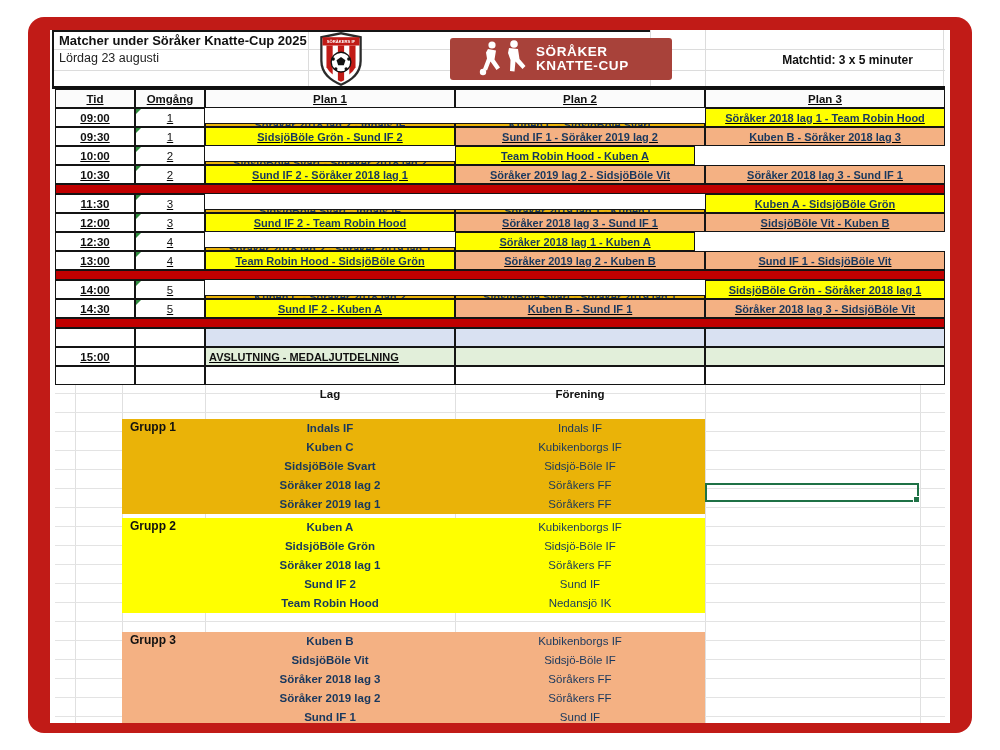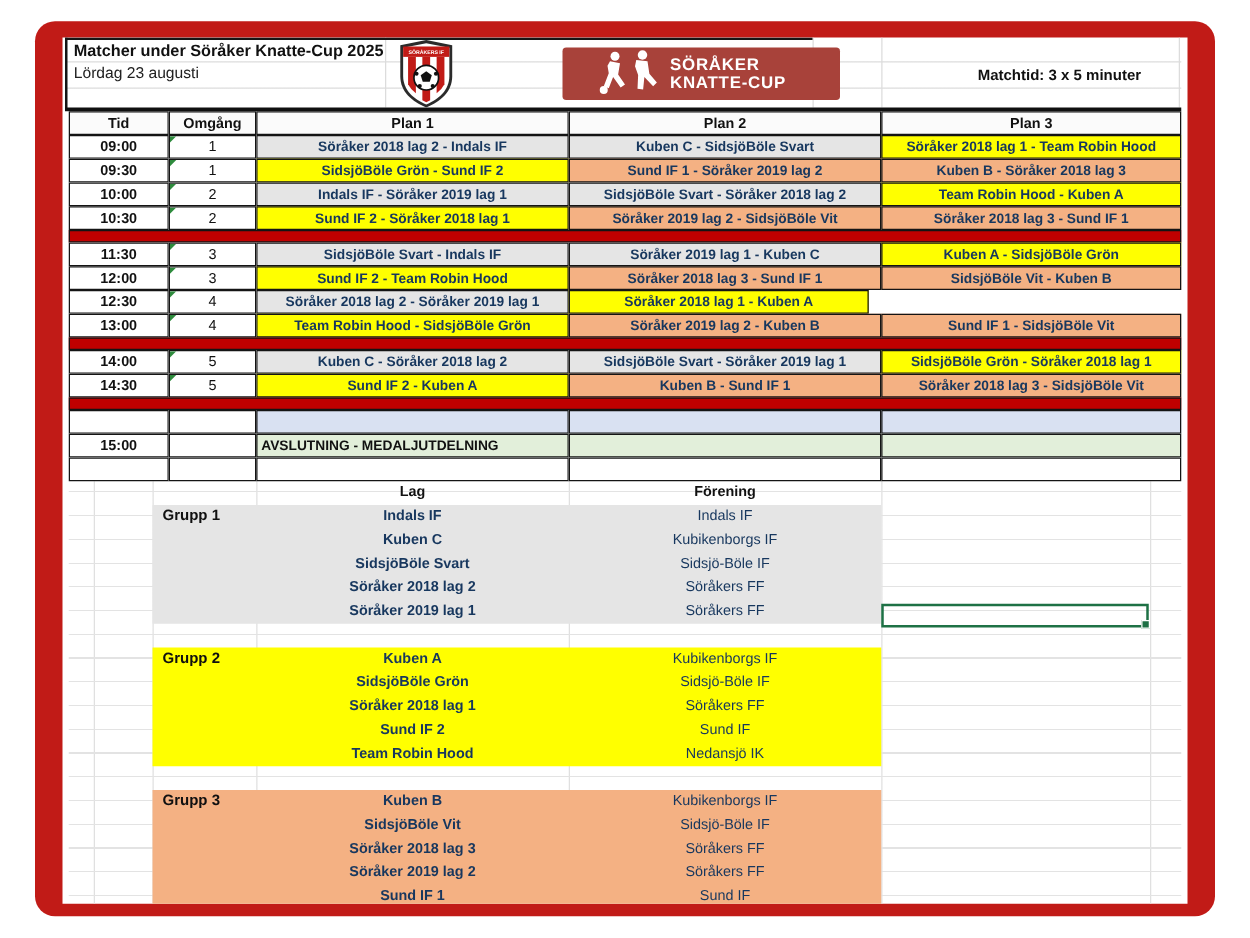--- a/index.html
+++ b/index.html
@@ -35,31 +35,31 @@
   .title{position:absolute;left:9px;top:3px;font-size:13px;font-weight:bold;color:#111;}
   .date{position:absolute;left:9px;top:21px;font-size:12.5px;color:#222;text-align:right;}
   .matchtid{position:absolute;left:700px;top:23px;width:195px;text-align:center;
             font-size:12px;font-weight:bold;color:#111;}
   .crest{position:absolute;left:268px;top:2px;}
   .banner{position:absolute;left:400px;top:8px;width:198px;height:42px;background:#A8423A;
           border-radius:3px;display:flex;align-items:center;padding-left:24px;}
   .banner-text{color:#fff;font-weight:bold;line-height:1.05;font-size:13.5px;letter-spacing:.6px;}
 
   
-  .trow{position:absolute;left:5px;width:890px;height:19px;display:flex;}
+  .trow{position:absolute;left:5px;width:890px;height:19px;display:flex;text-decoration:underline;}
   .cell{box-sizing:border-box;border:1.2px solid #141414;display:flex;align-items:center;
         justify-content:center;background:#fff;overflow:hidden;white-space:nowrap;}
   .w-tid{width:80px}.w-omg{width:70px}.w-p{width:250px}.w-p3{width:240px}
   .hcell{font-weight:bold;font-size:11.5px;color:#111;background:#fbfbfb;}
   .tidc{font-weight:bold;font-size:11.5px;color:#111;}
   .omgc{position:relative;font-size:11.5px;color:#111;}
   .tri{position:absolute;top:0;left:0;width:0;height:0;
        border-top:5px solid #2e8b3d;border-right:5px solid transparent;}
   .mc{font-size:11px;font-weight:bold;color:#17375E;}
-  [data-color="blue"]{background:#e5e5e5;}
+  [data-color="blue"]{background:#eab308;margin-top:15px;}
   [data-color="yellow"]{background:#FFFF00;}
   [data-color="orange"]{background:#F4B183;}
   .band{position:absolute;left:5px;width:890px;height:10px;background:#C00000;
         border:1.2px solid #141414;box-sizing:border-box;}
   .lav{background:#D9E1F2;}
   .grn{background:#E2EFDA;}
   .closing-cell{justify-content:flex-start;padding-left:3px;font-size:11px;font-weight:bold;color:#111;}
 
   
   .gheaders{position:absolute;left:5px;top:355px;width:890px;height:19px;}
@@ -155,21 +155,20 @@
       <div class="cell mc w-p" data-color="yellow">SidsjöBöle Grön - Sund IF 2</div>
       <div class="cell mc w-p" data-color="orange">Sund IF 1 - Söråker 2019 lag 2</div>
       <div class="cell mc w-p3" data-color="orange">Kuben B - Söråker 2018 lag 3</div>
     </div>
     <div class="trow" style="top:116px">
       <div class="cell tidc w-tid">10:00</div>
       <div class="cell omgc w-omg">
           <i class="tri"></i>
           <span>2</span>
         </div>
-      <div class="cell mc w-p" data-color="blue">Indals IF - Söråker 2019 lag 1</div>
       <div class="cell mc w-p" data-color="blue">SidsjöBöle Svart - Söråker 2018 lag 2</div>
       <div class="cell mc w-p3" data-color="yellow">Team Robin Hood - Kuben A</div>
     </div>
     <div class="trow" style="top:135px">
       <div class="cell tidc w-tid">10:30</div>
       <div class="cell omgc w-omg">
           <i class="tri"></i>
           <span>2</span>
         </div>
       <div class="cell mc w-p" data-color="yellow">Sund IF 2 - Söråker 2018 lag 1</div>

